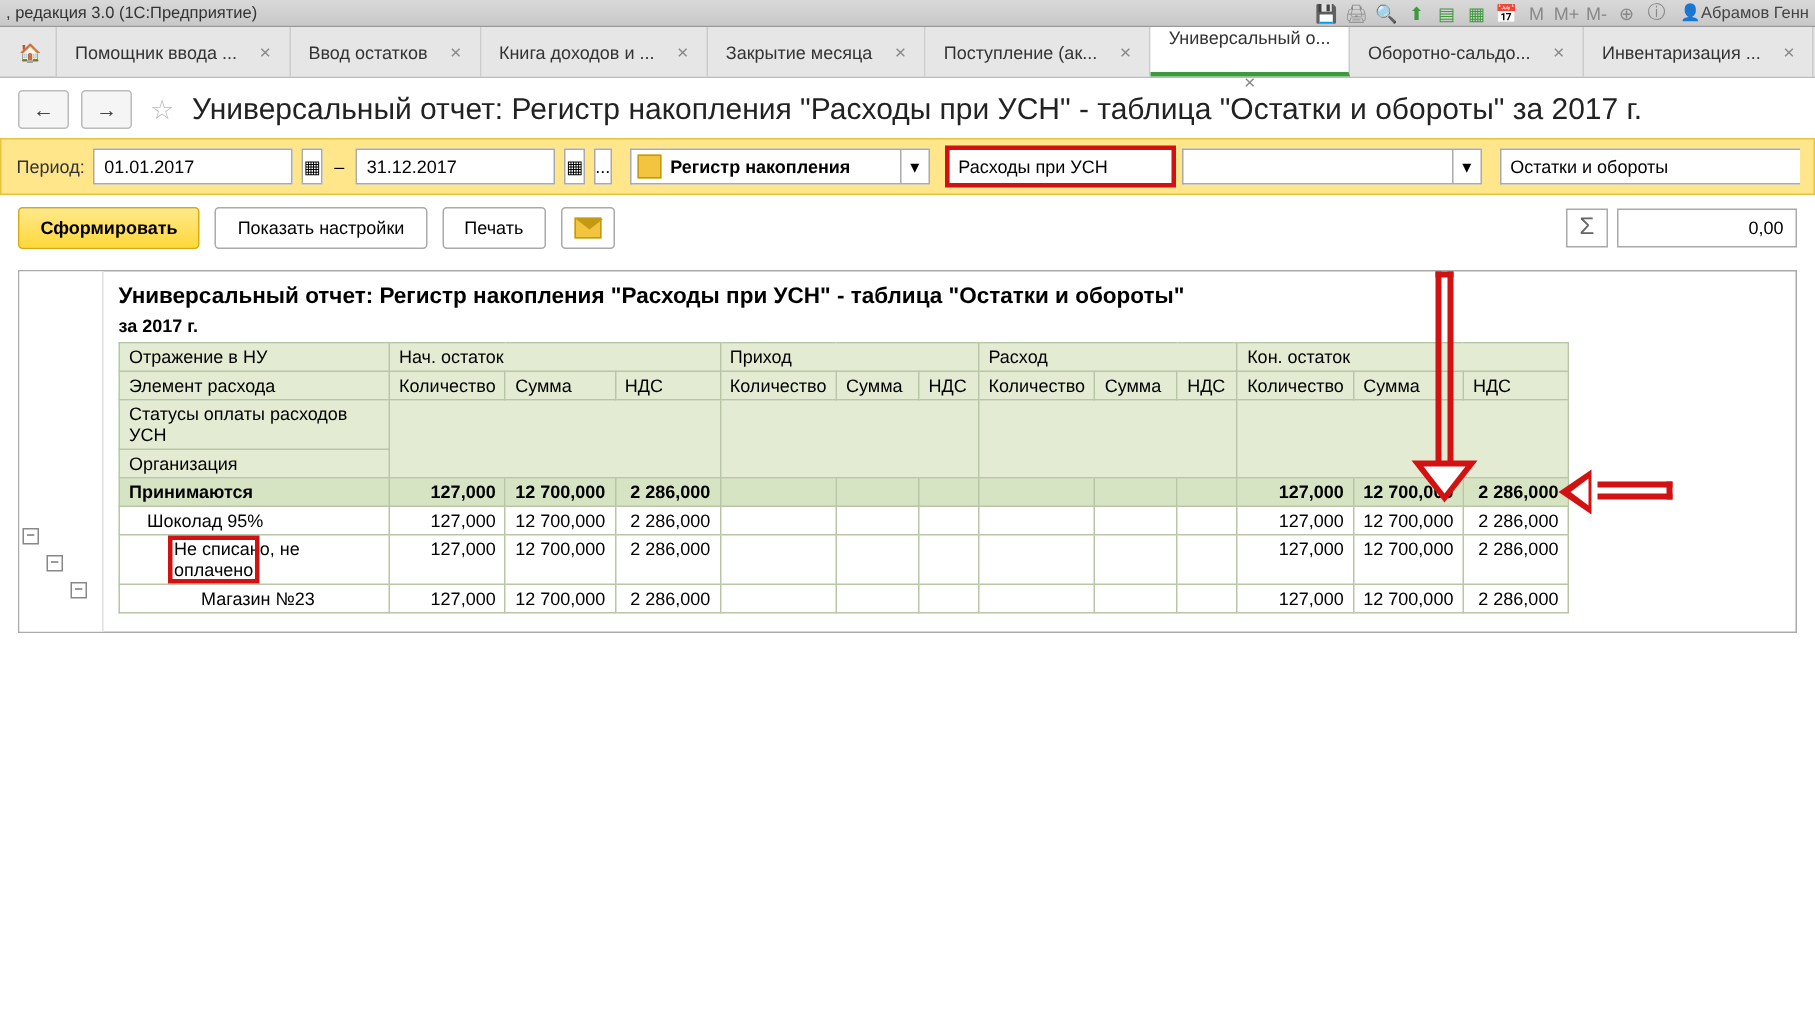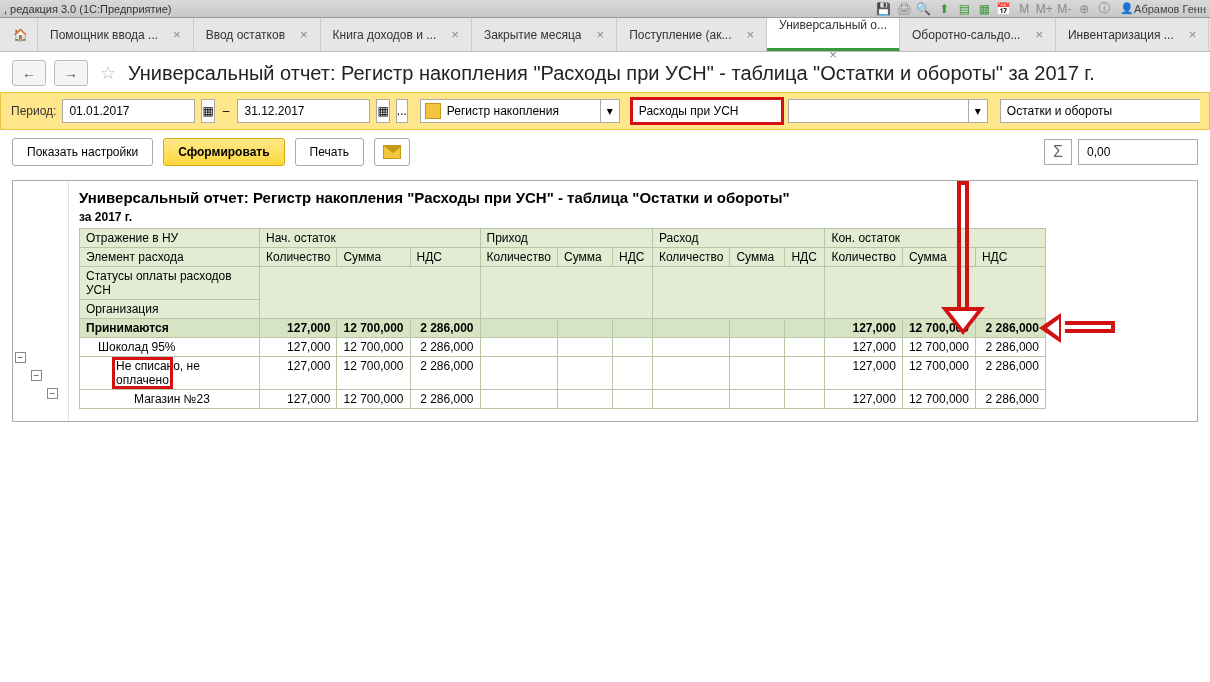--- a/index.html
+++ b/index.html
@@ -125,21 +125,21 @@
   .mailicon {
     width:18px;height:14px;background:#f2c43f;border:1px solid #c49a12;position:relative;
   }
   .mailicon::before{
     content:"";position:absolute;left:0;right:0;top:0;border-left:9px solid transparent;border-right:9px solid transparent;border-top:7px solid #c49a12;
   }
   .sigma-box {
     margin-left:auto; display:flex; align-items:center; gap:6px;
   }
   .sigma { border:1px solid #aaa; width:28px; height:26px; display:flex; align-items:center; justify-content:center; font-size:16px; color:#666; background:#fff;}
-  .sumfield { width:120px; height:26px; border:1px solid #aaa; background:#fff; padding:0 8px; line-height:24px;}
+  .sumfield { width:120px; height:26px; border:1px solid #aaa; background:#fff; text-align:right; padding:0 8px; line-height:24px;}
 
   
   .reportwrap { display:flex; padding:0 0 0 12px; }
   .reportframe {
     border:1px solid #aaa;
     margin:6px 12px 0 0; flex:1;
     display:flex;
     position:relative;
   }
   .treegutter {
@@ -274,40 +274,40 @@
 <div class="periodbar">
   <label>Период:</label>
   <input class="inp date" value="01.01.2017" style="">
   <div class="calbtn">▦</div>
   <span class="dash">–</span>
   <input class="inp date" value="31.12.2017" style="">
   <div class="calbtn">▦</div>
   <div class="smallbtn">...</div>
   <div style="width:20px"></div>
   <div class="combo register-icon">
-    <input class="inp" style="width: 180px;" value="Регистр накопления">
+    <input class="inp" style="width: 180px; font-weight: bold;" value="Регистр накопления">
     <div class="dd">▾</div>
   </div>
   <div style="width:6px"></div>
   <div class="combo redbox">
     <input class="inp" style="width: 150px;" value="Расходы при УСН">
   </div>
   <div class="combo">
     <input class="inp" style="width: 180px;" value="">
     <div class="dd">▾</div>
   </div>
   <div style="width:6px"></div>
   <div class="combo">
     <input class="inp" style="width: 200px;" value="Остатки и обороты">
   </div>
 </div>
 
 <div class="actionrow">
+  <div class="btn yellow">Сформировать</div>
   <div class="btn">Показать настройки</div>
-  <div class="btn yellow">Сформировать</div>
   <div class="btn">Печать</div>
   <div class="btn iconbtn">
       <span class="mailicon"></span>
     </div>
   <div class="sigma-box">
     <div class="sigma">Σ</div>
     <div class="sumfield">0,00</div>
   </div>
 </div>
 

